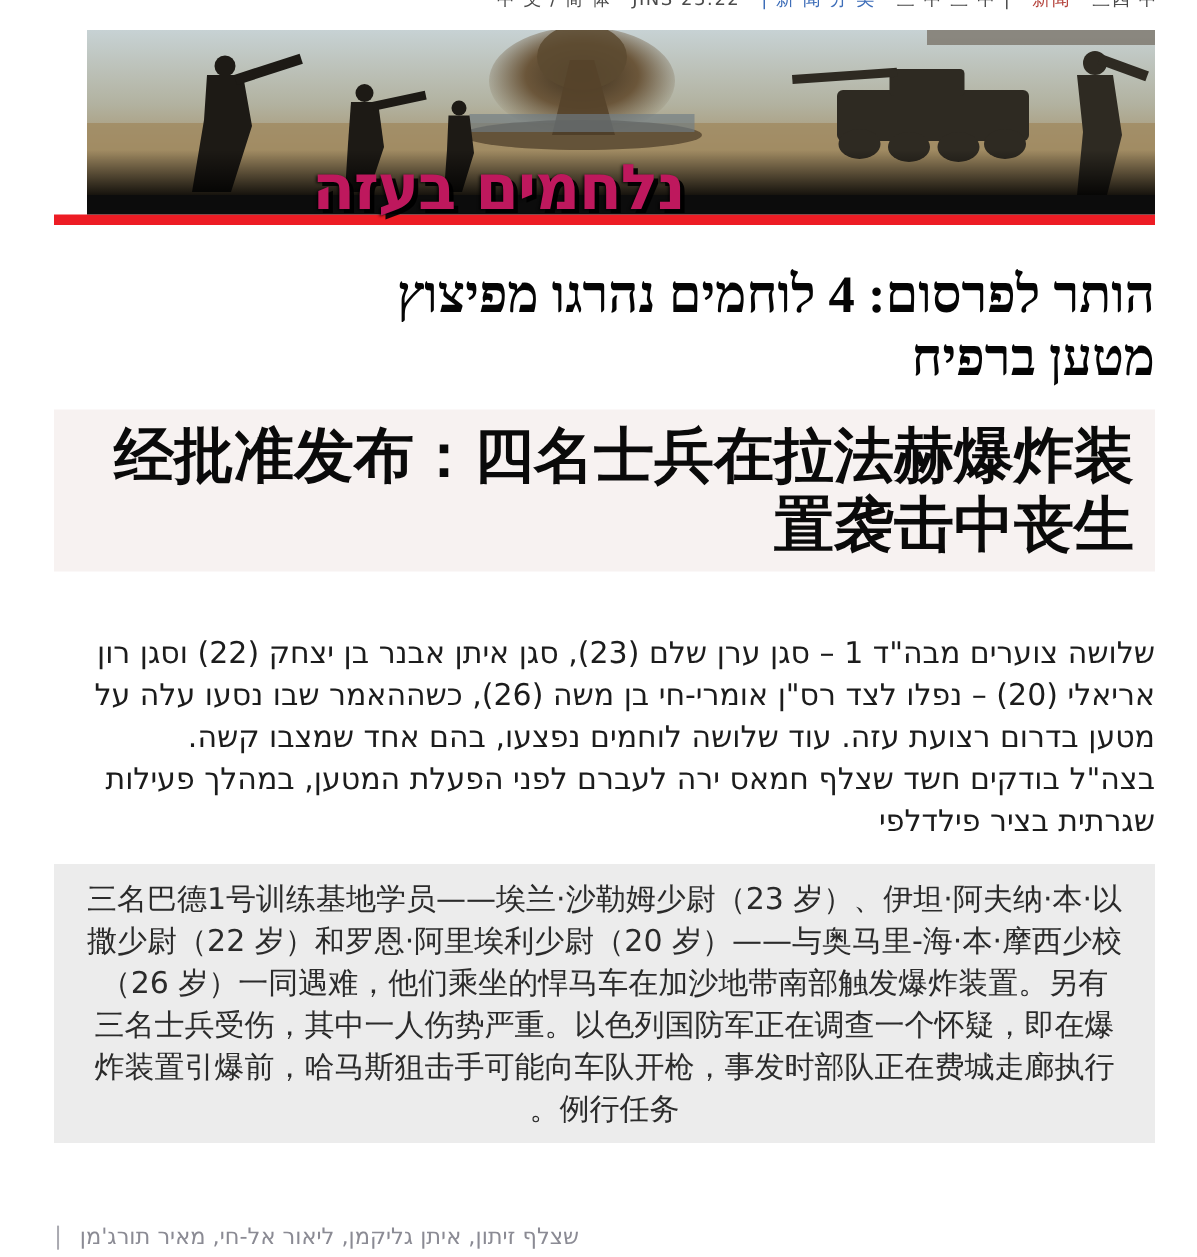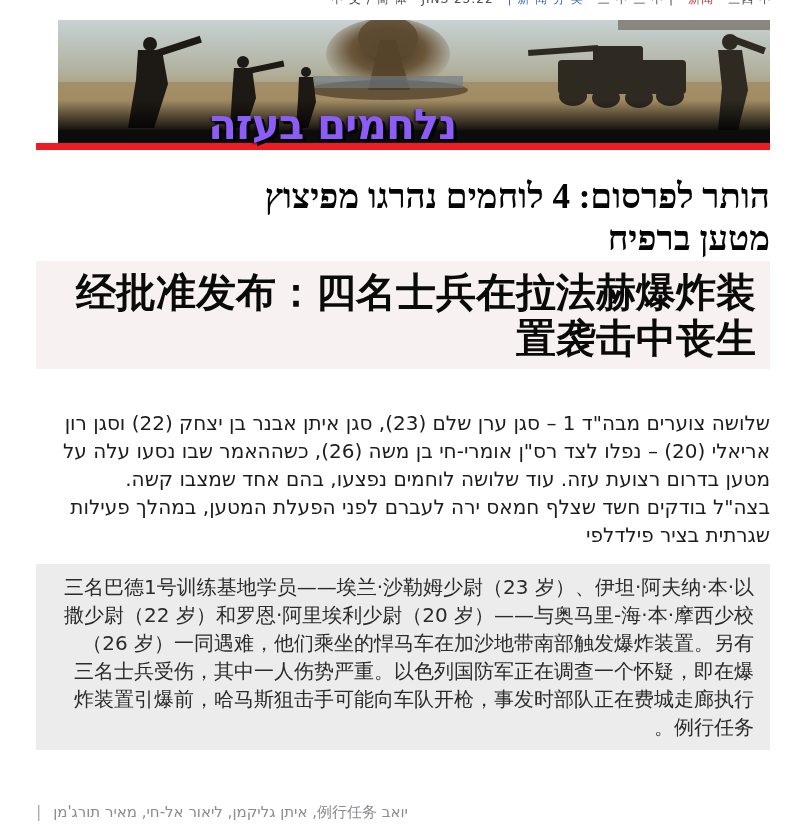--- a/index.html
+++ b/index.html
@@ -15,51 +15,51 @@
 
   
   .content{position:absolute;left:36px;top:20px;width:734px;}
 
   
   .banner{margin-left:22px;width:712px;height:123px;position:relative;}
   .banner svg{display:block;}
   .banner-black{position:absolute;left:0;bottom:0;width:712px;height:13px;background:#0c0c0c;}
   .banner-title{
     position:absolute;left:150px;bottom:-3px;
-    color:#8b5cf6;font-weight:bold;font-size:42px;line-height:1;
+    color:#be185d;font-weight:bold;font-size:42px;line-height:1;
     text-shadow:3px 3px 0 rgba(0,0,0,.92), -1px 1px 2px rgba(0,0,0,.8);
     letter-spacing:-1px;
   }
   .red-bar{width:734px;height:7px;background:#ed1c24;}
 
   
   .headline-he{
     margin-top:26px;direction:rtl;text-align:right;
     font-size:35px;font-weight:bold;line-height:42px;color:#050505;
     white-space:pre-line;
   }
 
   
   .headline-zh{
-    margin-top:1px;background:#f7f2f1;padding:8px 14px;
+    margin-top:13px;background:#f7f2f1;padding:8px 14px;
     text-align:right;font-size:40px;font-weight:bold;line-height:46px;color:#0a0a0a;
     white-space:pre-line;
   }
 
   
   .body-he{
     margin-top:40px;direction:rtl;text-align:right;
     font-size:20px;line-height:28px;color:#1c1c1c;
     white-space:pre-line;
   }
 
   
   .body-zh{
     margin-top:15px;background:#ececec;padding:9px 16px;
-    text-align:right;font-size:20px;line-height:28px;color:#2b2b2b;
+    text-align:center;font-size:20px;line-height:28px;color:#2b2b2b;
     white-space:pre-line;
   }
 
   
   .byline{
     margin-top:52px;direction:rtl;text-align:left;
     font-size:15px;color:#8b8b94;
   }
   .byline .sep{color:#a9a9b0;margin-right:7px;font-size:16px;}
 </style>
@@ -149,17 +149,17 @@
 שגרתית בציר פילדלפי</div>
 
   <div class="body-zh">三名巴德1号训练基地学员——埃兰·沙勒姆少尉（23 岁）、伊坦·阿夫纳·本·以
 撒少尉（22 岁）和罗恩·阿里埃利少尉（20 岁）——与奥马里-海·本·摩西少校
 （26 岁）一同遇难，他们乘坐的悍马车在加沙地带南部触发爆炸装置。另有
 三名士兵受伤，其中一人伤势严重。以色列国防军正在调查一个怀疑，即在爆
 炸装置引爆前，哈马斯狙击手可能向车队开枪，事发时部队正在费城走廊执行
 。例行任务</div>
 
   <div class="byline">
-    <span>יואב 例行任务, איתן גליקמן, ליאור אל-חי, מאיר תורג'מן</span>
+    <span>שצלף זיתון, איתן גליקמן, ליאור אל-חי, מאיר תורג'מן</span>
     <span class="sep">|</span>
   </div>
 
 </div>
 
 </body></html>

